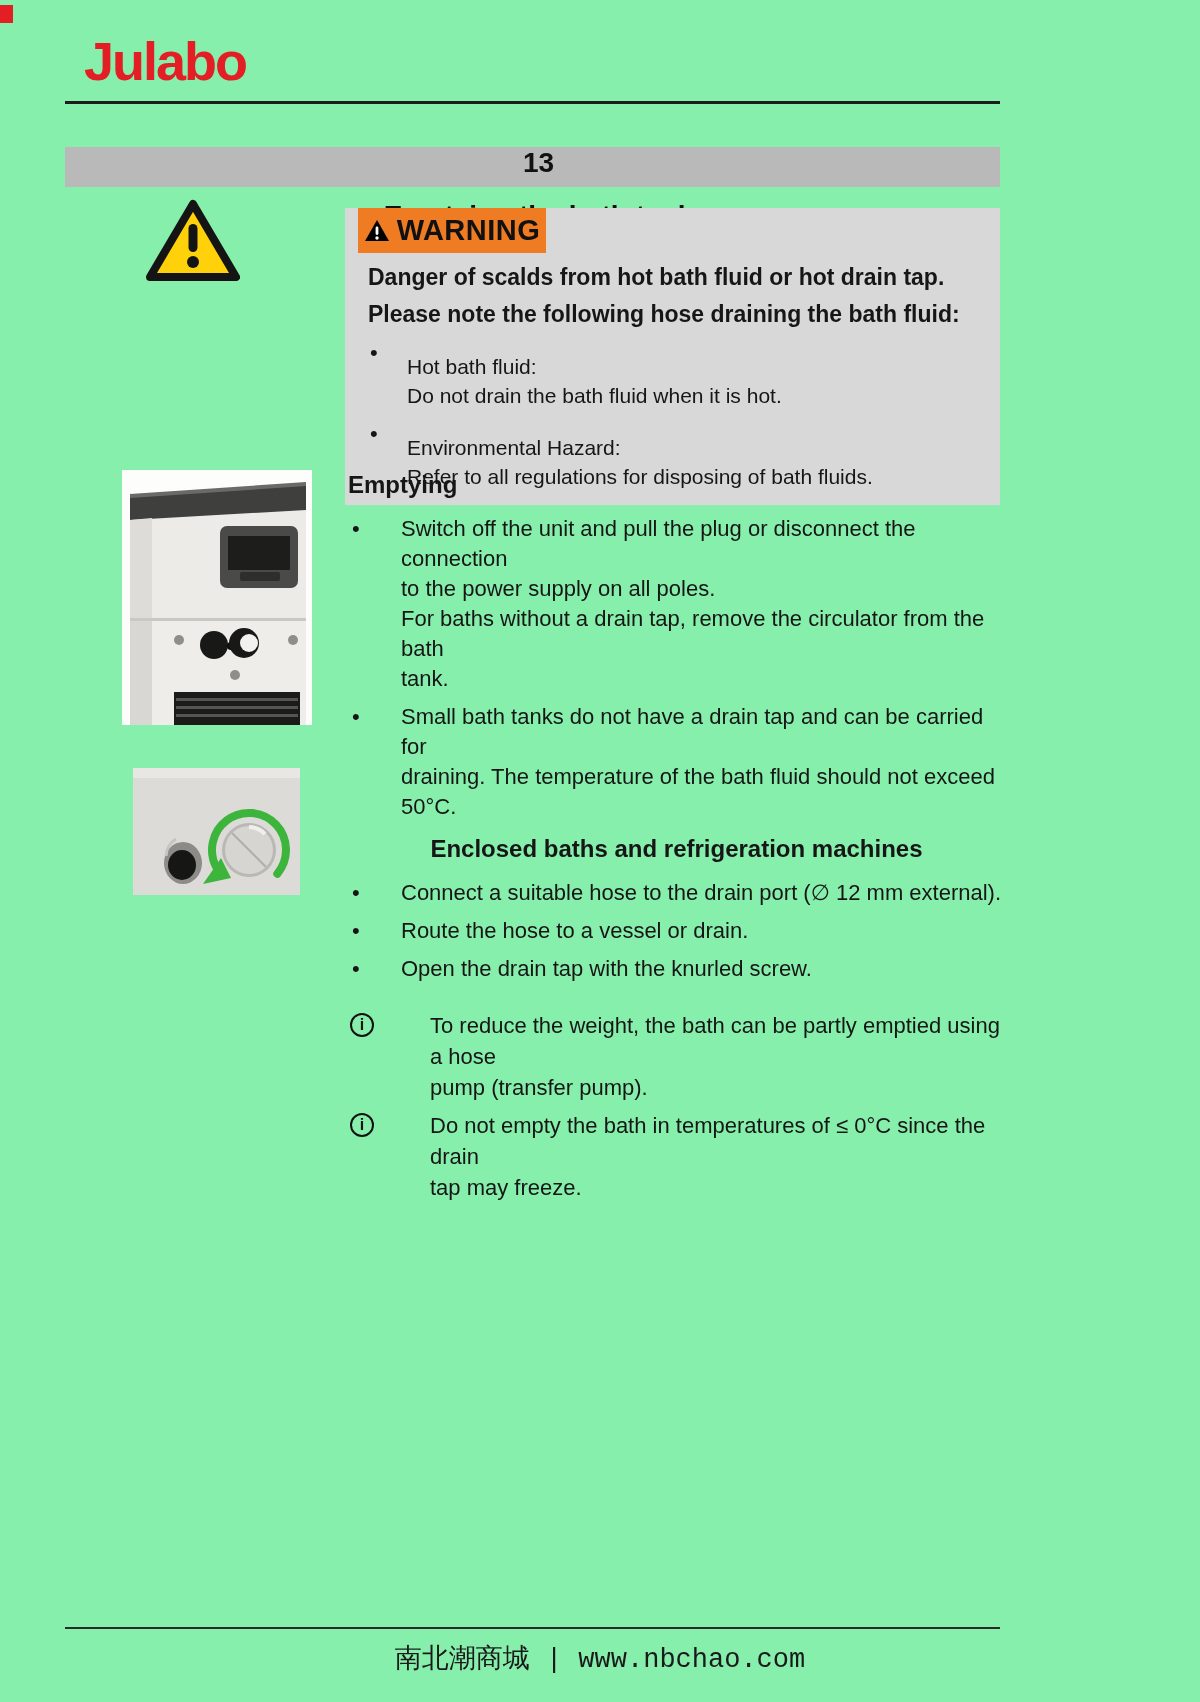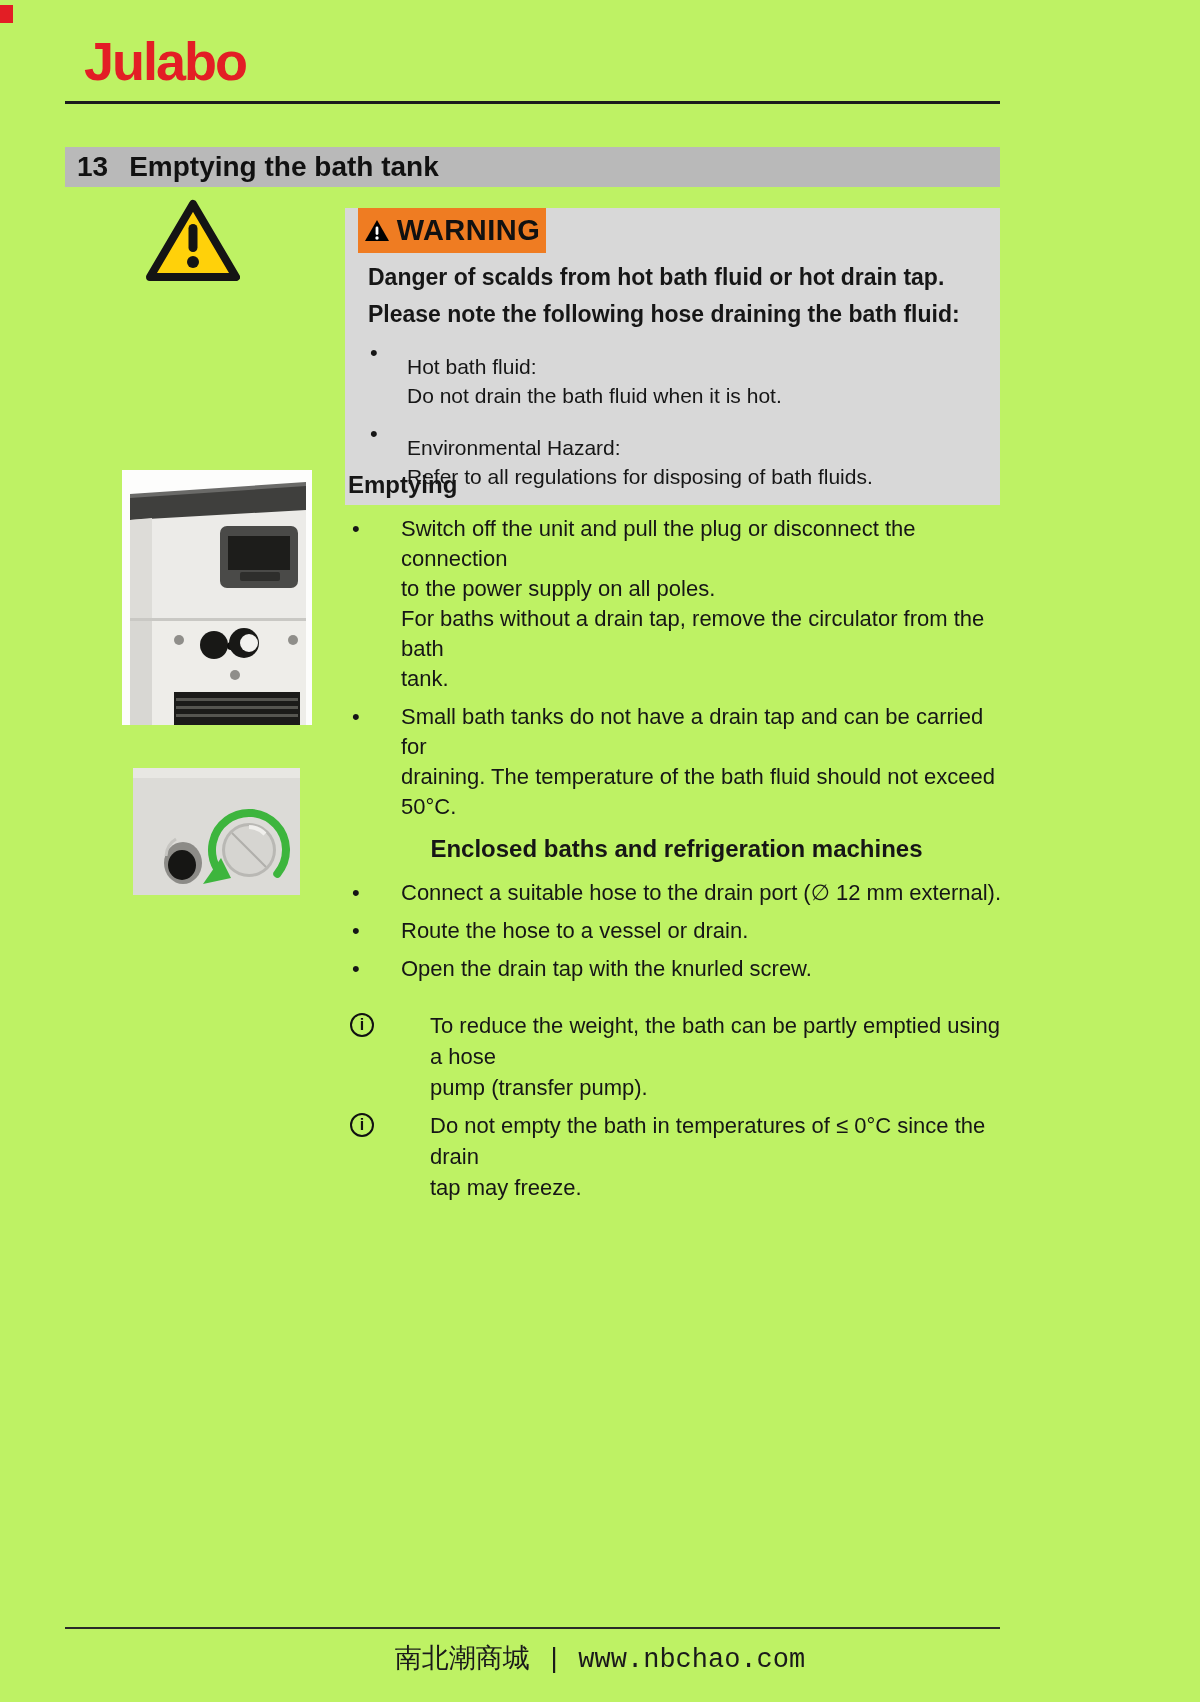--- a/index.html
+++ b/index.html
@@ -1,30 +1,30 @@
 <!DOCTYPE html>
 <html><head>
 <meta charset="utf-8">
 <style>
   * { margin:0; padding:0; box-sizing:border-box; }
   html,body { background:#ffffff; }
   .page {
-    position:relative; width:1200px; height:1702px; background:#bef264;
+    position:relative; width:1200px; height:1702px; background:#86efac;
     font-family:"Liberation Sans", sans-serif; color:#161616; overflow:hidden;
   }
   .corner-mark { position:absolute; left:0; top:5px; width:13px; height:18px; background:#e31e25; }
   .logo {
     position:absolute; left:84px; top:30px; font-size:54px; font-weight:bold;
     color:#e31e25; letter-spacing:-2px;
   }
   .logo-rule { position:absolute; left:65px; top:101px; width:935px; height:3px; background:#1c1c1c; }
   .section-bar {
     position:absolute; left:65px; top:147px; width:935px; height:40px;
     background:#b9b9b9; display:flex; align-items:center; gap:21px;
-    padding-left:12px; font-size:28px; font-weight:bold; color:#111;
+    padding-left:12px; font-size:28px; font-weight:bold; color:#111;flex-direction:column;
   }
   .warn-triangle { position:absolute; left:146px; top:198px; width:94px; height:88px; }
   .warning-box {
     position:absolute; left:345px; top:208px; width:655px;
     background:#d8d8d8; padding:54px 12px 14px 23px;
   }
   .warning-banner {
     position:absolute; left:13px; top:0; width:188px; height:45px;
     background:#ef7c22; display:flex; align-items:center; justify-content:center;
     gap:7px; font-size:29px; font-weight:bold; color:#111; letter-spacing:0.5px;

